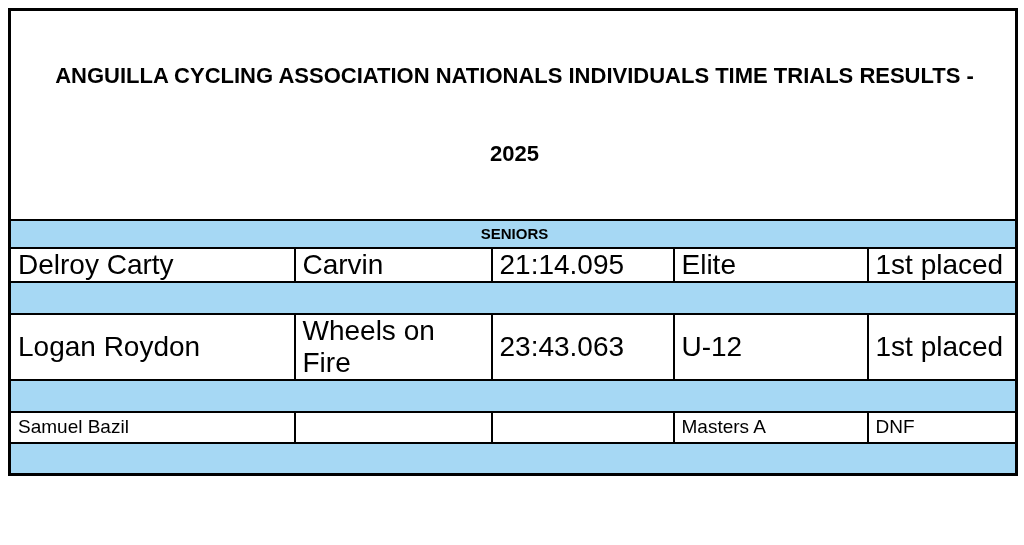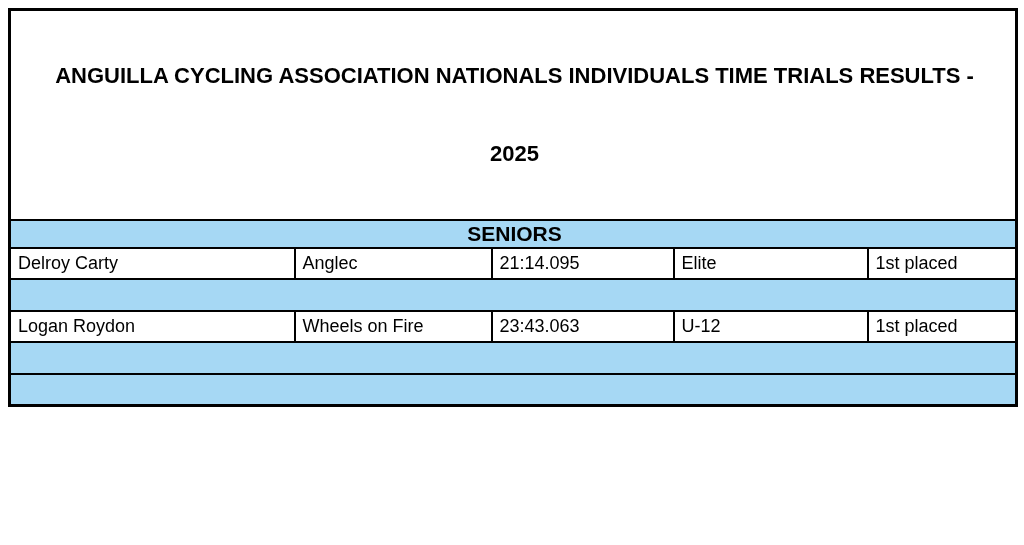--- a/index.html
+++ b/index.html
@@ -39,31 +39,31 @@
     font-weight: bold;
     font-size: 22px;
     line-height: 1.18;
     height: 52px;
     padding: 2px 10px;
   }
   td.section-cell {
     background: var(--section-bg, #a6d8f4);
     text-align: center;
     font-weight: bold;
-    font-size: 21px;
+    font-size: 15px;
     height: 28px;
     padding: 0;
   }
   tr.head-row td {
     font-weight: bold;
     font-size: 21px;
     height: 33px;
   }
   tr.data-row td { height: 31px; }
-  tr.lg td { font-size: 18px; }
+  tr.lg td { font-size: 28px; }
   tr.md td { font-size: 19px; }
   tr.sep-row td {
     background: var(--section-bg, #a6d8f4);
     height: 32px;
     padding: 0;
   }
 </style>
 </head>
 <body>
 
@@ -85,21 +85,21 @@
       </td>
     </tr>
 
     <tr>
       <td colspan="5" class="section-cell">SENIORS</td>
     </tr>
 
 
     <tr class="data-row lg">
       <td>Delroy Carty</td>
-      <td>Anglec</td>
+      <td>Carvin</td>
       <td>21:14.095</td>
       <td>Elite</td>
       <td>1st placed</td>
     </tr>
 
     <tr class="sep-row">
       <td colspan="5"></td>
     </tr>
 
     <tr class="data-row lg">
@@ -107,20 +107,27 @@
       <td>Wheels on Fire</td>
       <td>23:43.063</td>
       <td>U-12</td>
       <td>1st placed</td>
     </tr>
 
     <tr class="sep-row">
       <td colspan="5"></td>
     </tr>
 
+    <tr class="data-row md">
+      <td>Samuel Bazil</td>
+      <td></td>
+      <td></td>
+      <td>Masters A</td>
+      <td>DNF</td>
+    </tr>
 
     <tr class="sep-row">
       <td colspan="5"></td>
     </tr>
 
   </tbody>
     </table>
 </div>
 
 </body></html>

